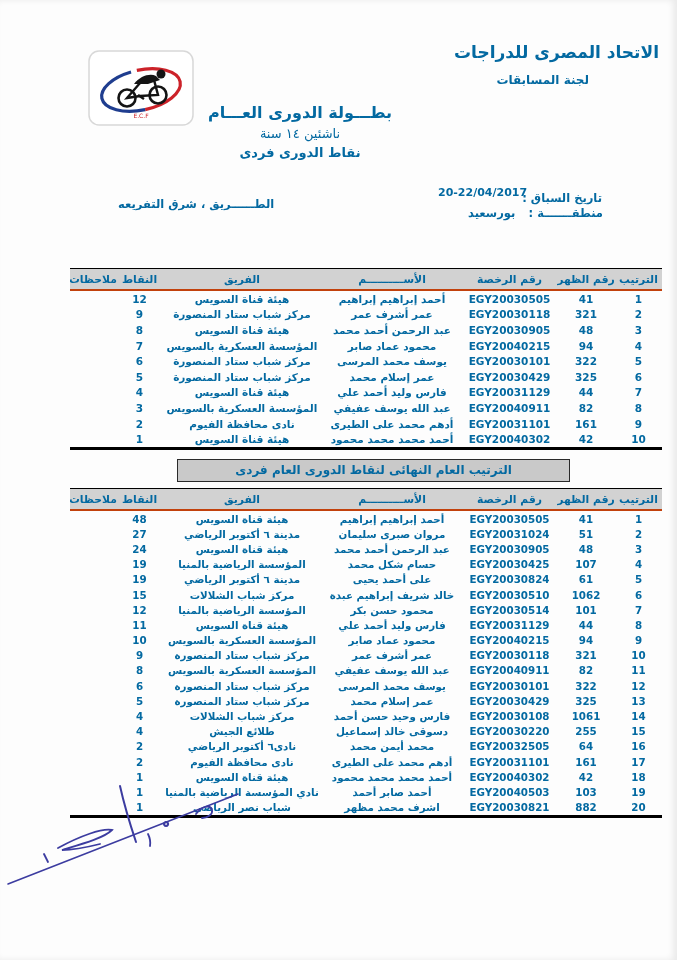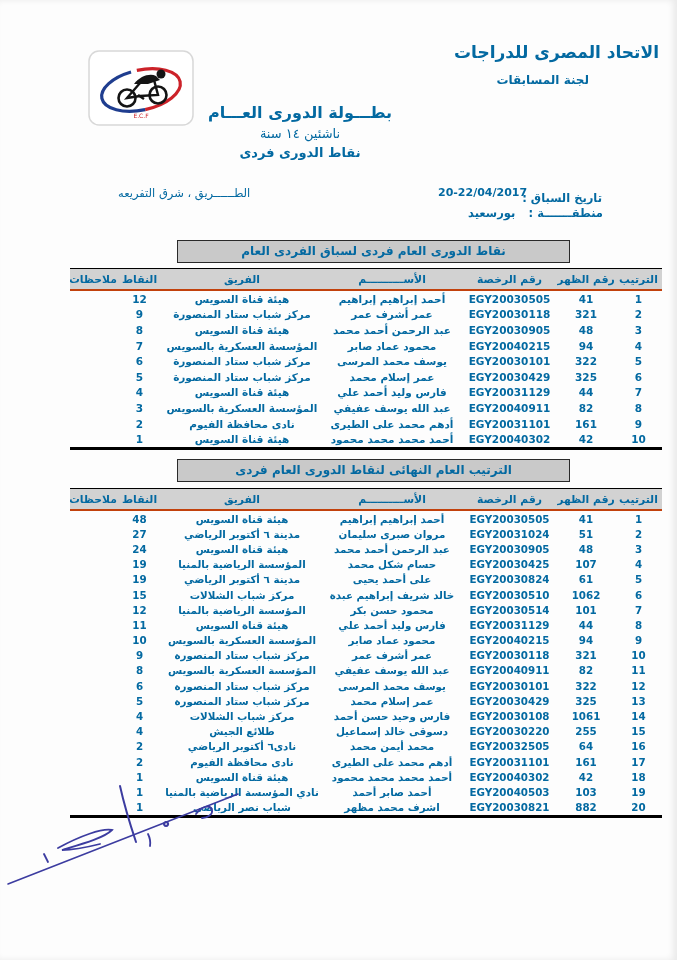--- a/index.html
+++ b/index.html
@@ -22,21 +22,21 @@
   .titles{top:102px;left:110px;width:380px;text-align:center;}
   .titles .t1{font-size:16px;font-weight:bold;line-height:22px;}
   .titles .t2{font-size:13px;font-weight:normal;line-height:19px;}
   .titles .t3{font-size:13px;font-weight:bold;line-height:19px;}
 
   
   .race-date-label{top:191px;right:75px;font-size:11.5px;font-weight:bold;}
   .race-date-value{top:186px;left:438px;font-size:11px;font-weight:bold;}
   .region-label{top:206px;right:74px;font-size:11.5px;font-weight:bold;margin-left:40px;}
   .region-value{top:206px;left:468px;font-size:11.5px;font-weight:bold;}
-  .road-note{top:186px;left:118px;font-size:11.5px;font-weight:normal;}
+  .road-note{top:197px;left:118px;font-size:11.5px;font-weight:bold;}
 
   
   .section-bar{
     left:177px;width:391px;height:21px;
     background:#c9c9c9;border:1.5px solid #2a2a2a;
     text-align:center;font-size:12px;font-weight:bold;line-height:21px;
   }
   .bar1{top:240px;}
   .bar2{top:459px;}
 
@@ -102,21 +102,20 @@
     <div class="t2">ناشئين ١٤ سنة</div>
     <div class="t3">نقاط الدورى فردى</div>
   </div>
 
   <div class="abs race-date-label rtl">تاريخ السباق :</div>
   <div class="abs race-date-value">20-22/04/2017</div>
   <div class="abs region-label rtl">منطقـــــــة :</div>
   <div class="abs region-value rtl">بورسعيد</div>
   <div class="abs road-note rtl">الطــــــريق ، شرق التفريعه</div>
 
-  <div class="abs section-bar bar1 rtl">نقاط الدورى العام فردى لسباق الفردى العام</div>
   <table class="abs data-table tbl1">
     <colgroup>
       <col class="c-rank">
         <col class="c-bib">
         <col class="c-license">
         <col class="c-name">
         <col class="c-team">
         <col class="c-points">
         <col class="c-notes">
     </colgroup>

